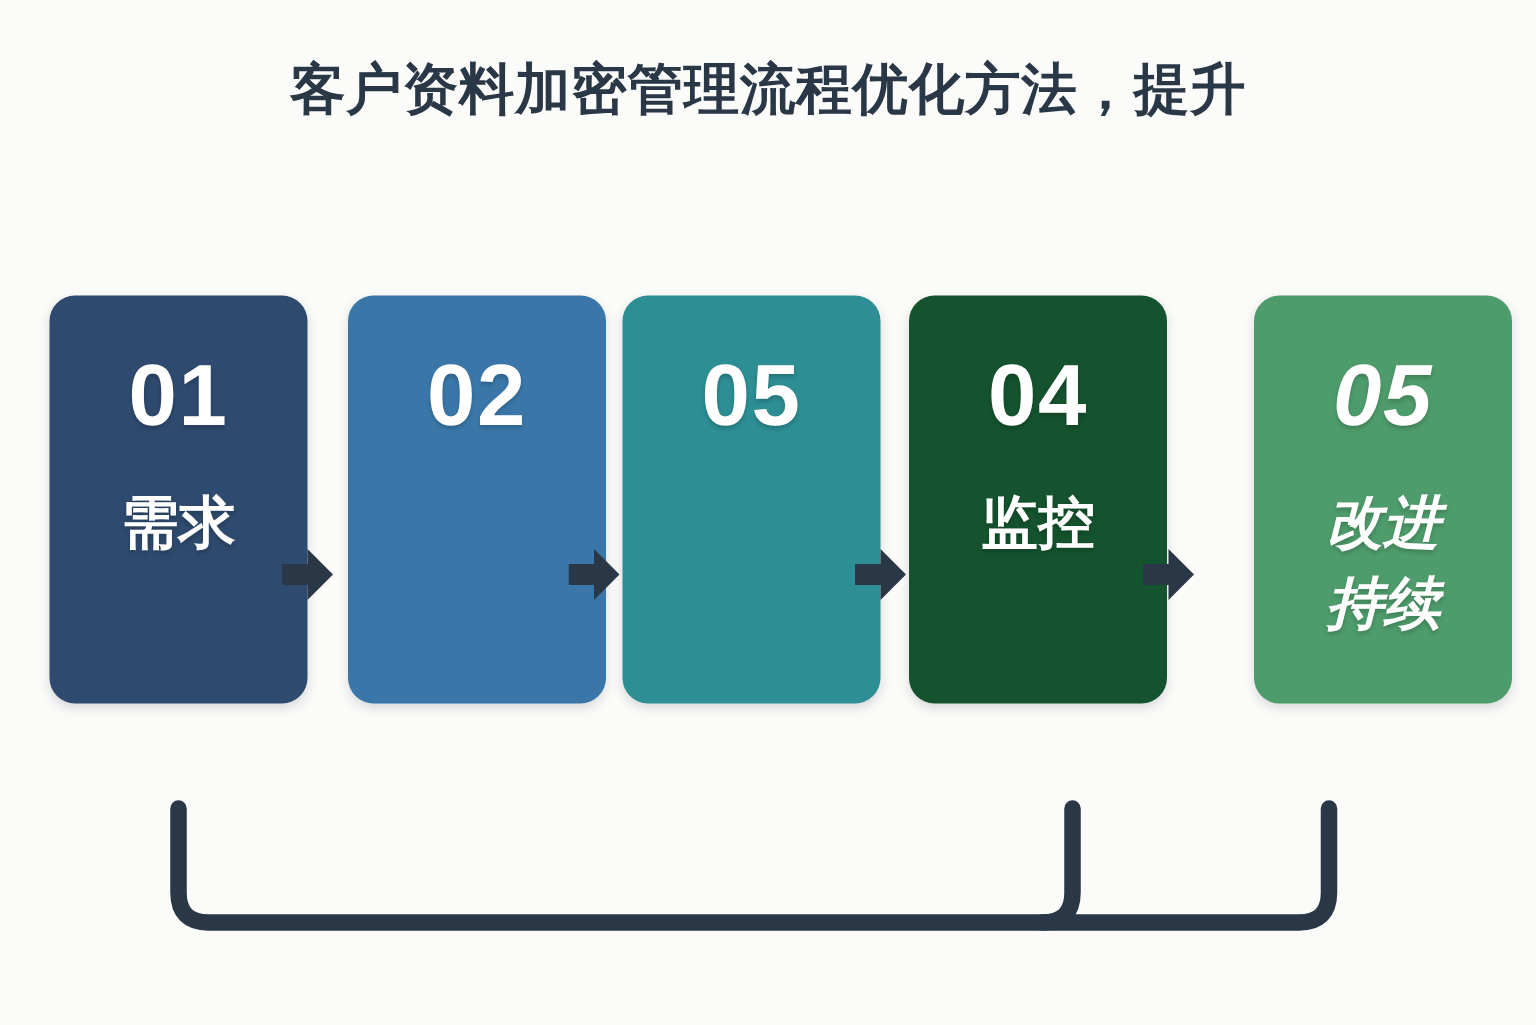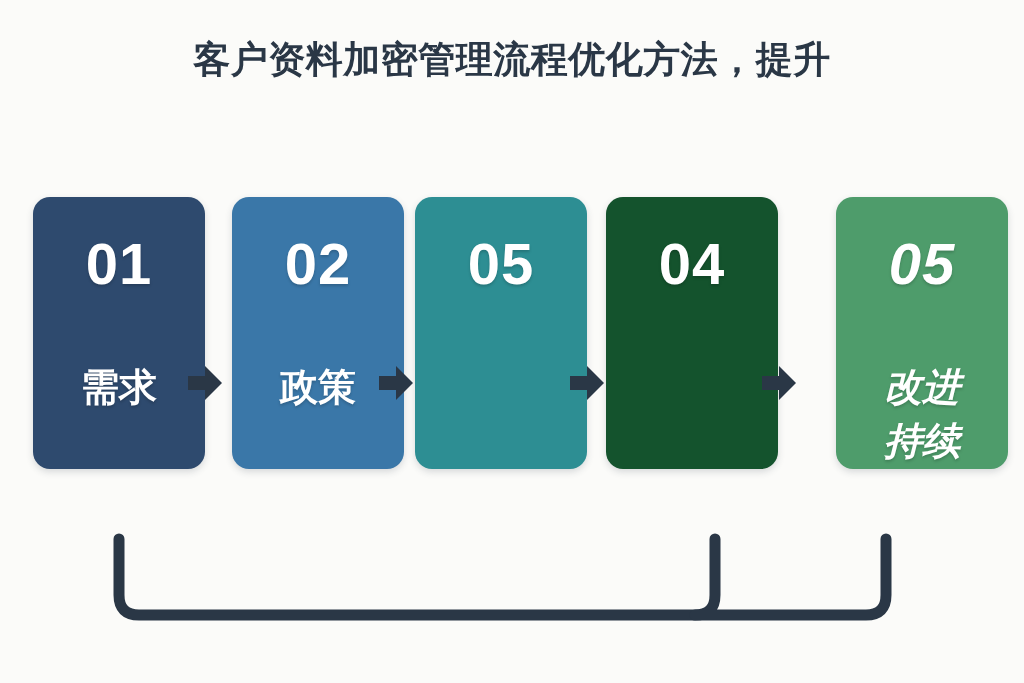--- a/index.html
+++ b/index.html
@@ -66,21 +66,21 @@
   .card-number {
     margin-top: 38px;
     font-size: 58px;
     font-weight: bold;
     line-height: 1;
     letter-spacing: 1px;
     text-shadow: 0 2px 3px rgba(0,0,0,0.18);
   }
 
   .card-label {
-    margin-top: 68px;
+    margin-top: 30px;
     font-size: 38px;
     font-weight: bold;
     line-height: 1.42;
     text-align: center;
     text-shadow: 0 2px 3px rgba(0,0,0,0.18);
   }
   .card-label .lbl-line {
     display: block;
   }
 
@@ -134,33 +134,33 @@
     <div class="card" id="card-0" style="background: rgb(46, 74, 110);">
       <div class="card-number">01</div>
       <div class="card-label">
         <span class="lbl-line">需求</span>
       </div>
     </div>
 
     <div class="card" id="card-1" style="background: rgb(58, 119, 168);">
       <div class="card-number">02</div>
       <div class="card-label">
-        <span class="lbl-line">政策</span>
       </div>
     </div>
 
     <div class="card" id="card-2" style="background: rgb(45, 142, 147);">
       <div class="card-number">05</div>
       <div class="card-label">
       </div>
     </div>
 
     <div class="card" id="card-3" style="background: #14532d;">
       <div class="card-number">04</div>
       <div class="card-label">
+        <span class="lbl-line">监控</span>
       </div>
     </div>
 
     <div class="card" id="card-4" style="background: rgb(78, 156, 107);">
       <div class="card-number">05</div>
       <div class="card-label">
         <span class="lbl-line">改进</span>
         <span class="lbl-line">持续</span>
       </div>
     </div>

